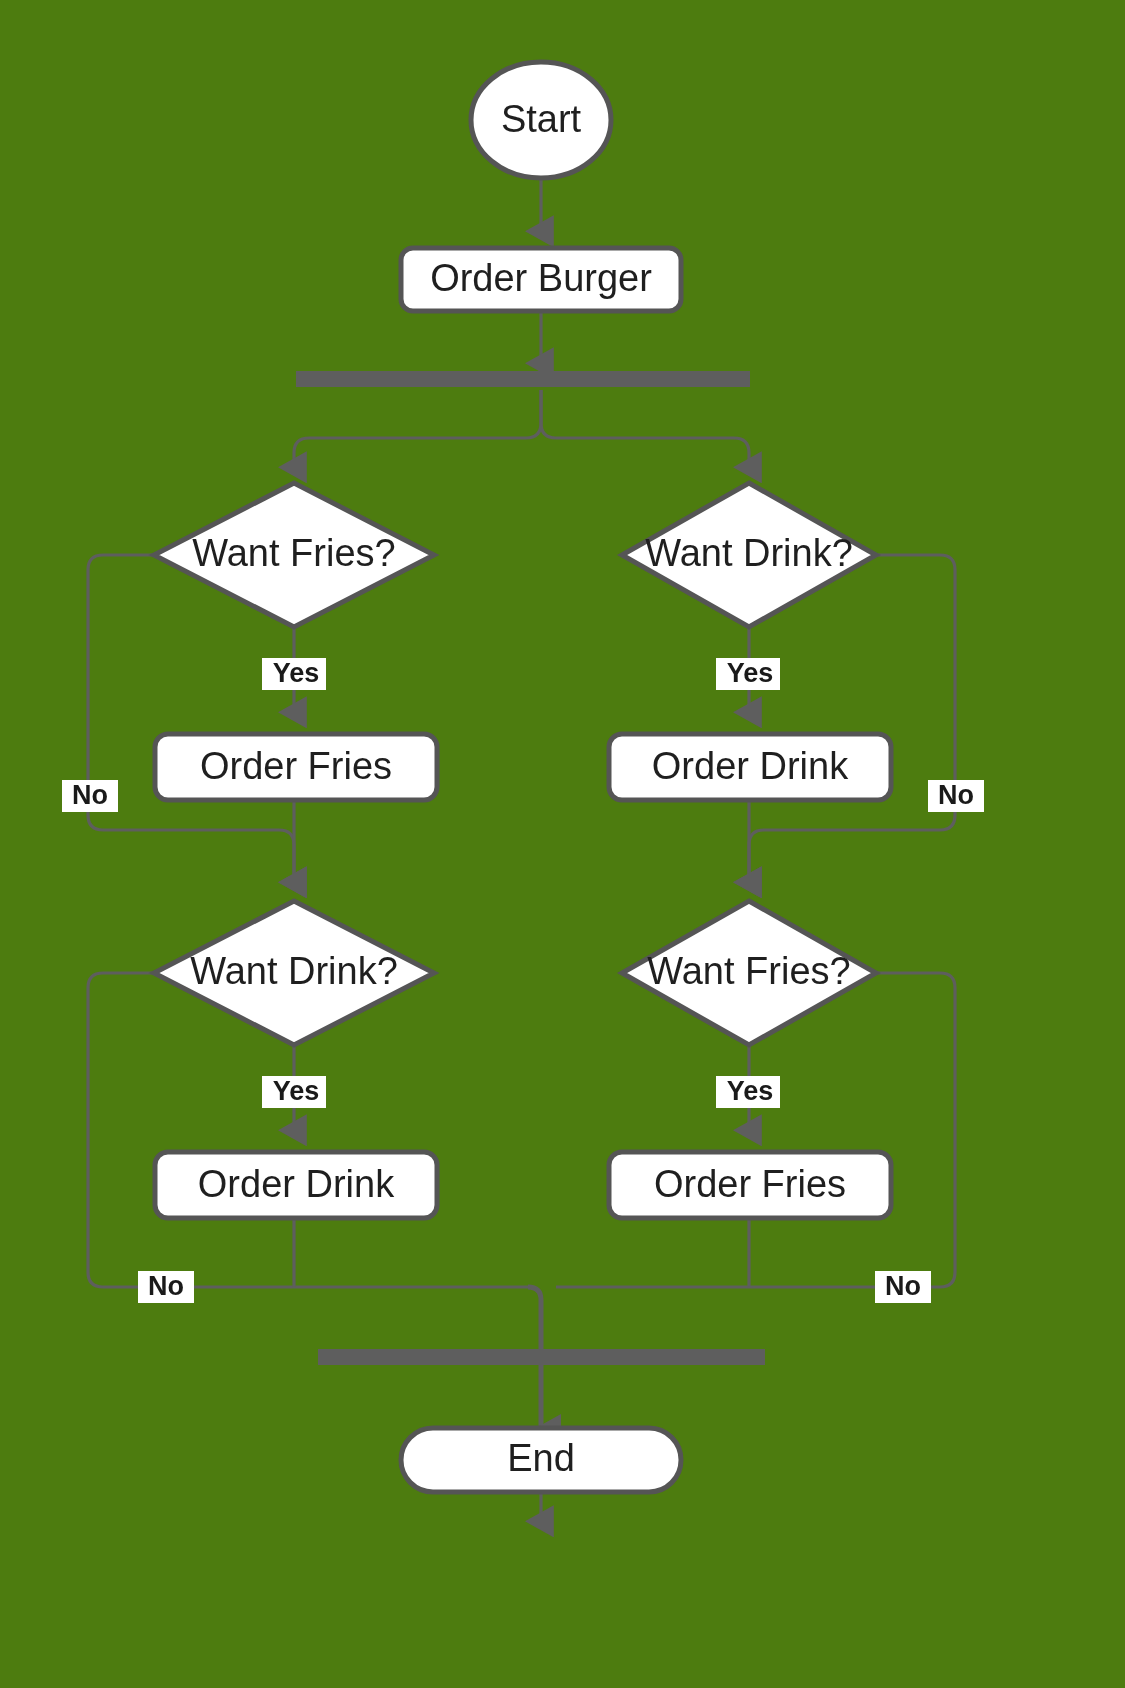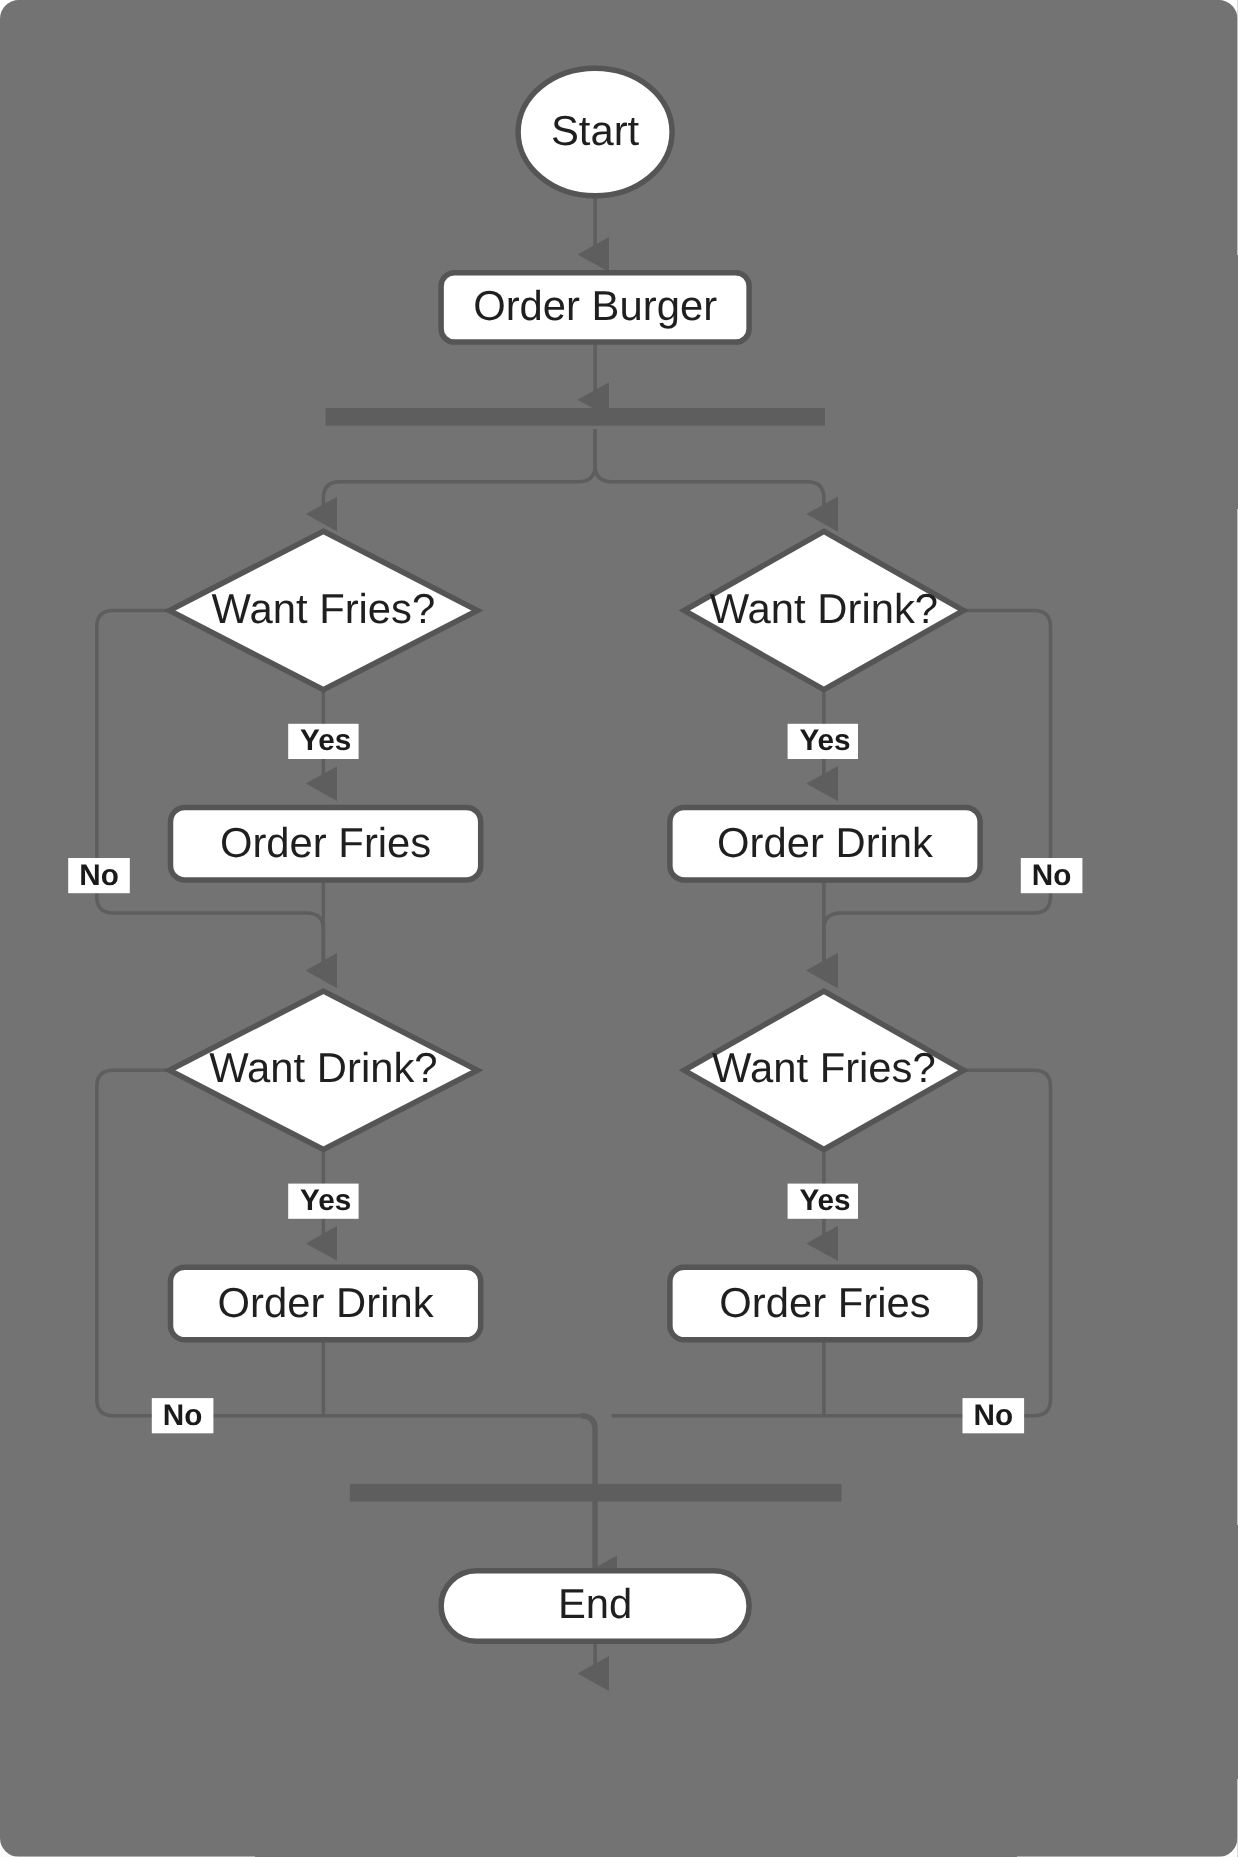--- a/index.html
+++ b/index.html
@@ -4,24 +4,23 @@
 <style>
   html, body {
     margin: 0;
     padding: 0;
     background: #ffffff;
   }
   #canvas {
     position: relative;
     width: 1125px;
     height: 1688px;
-    background: #737373;
+    background: #4d7c0f;
     overflow: hidden;
     font-family: "Liberation Sans", sans-serif;
-    border-radius: 17px;
   }
   svg.flow {
     display: block;
     width: 1125px;
     height: 1688px;
   }
   .node-shape {
     fill: #ffffff;
     stroke: #555555;
     stroke-width: 5;

